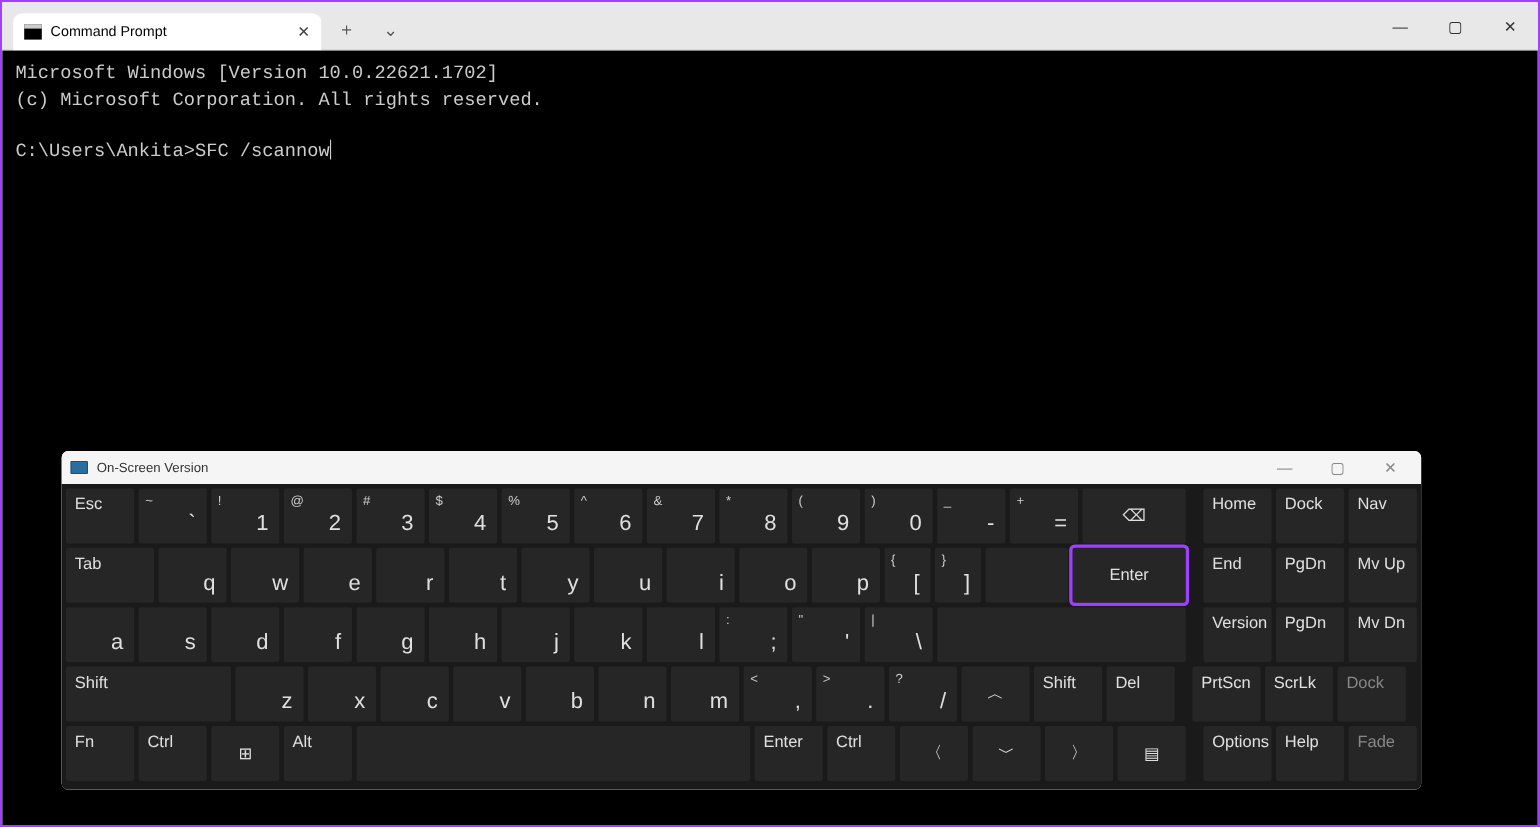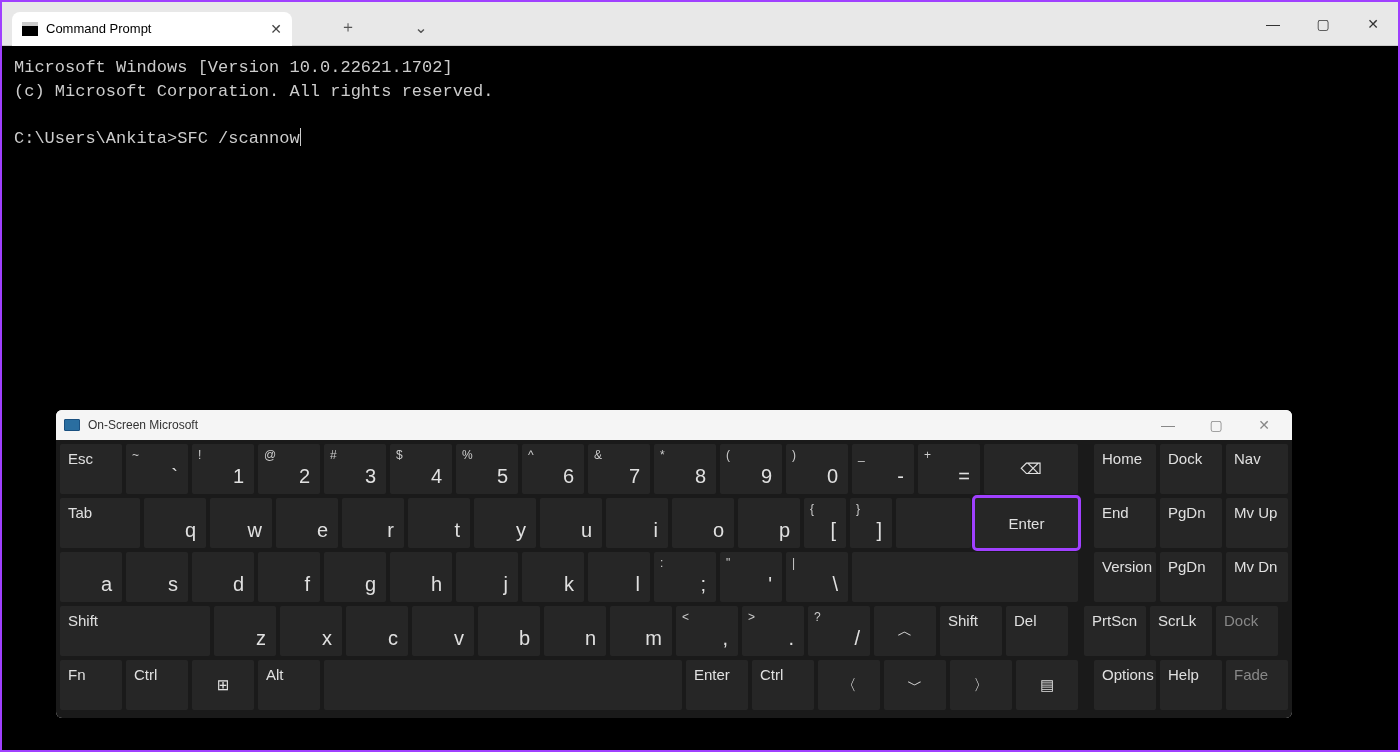--- a/index.html
+++ b/index.html
@@ -12,21 +12,20 @@
   overflow: hidden;
   position: relative;
 }
 
 .titlebar {
   height: 44px;
   background: #e8e8e8;
   display: flex;
   align-items: center;
   border-bottom: 1px solid #ccc;
-  gap: 33px;
 }
 .tab {
   display: flex;
   align-items: center;
   background: #fff;
   height: 34px;
   margin-top: 10px;
   margin-left: 10px;
   border-radius: 8px 8px 0 0;
   padding: 0 10px;
@@ -151,21 +150,21 @@
 
 <div class="terminal"><span>Microsoft Windows [Version 10.0.22621.1702]</span>
 <span>(c) Microsoft Corporation. All rights reserved.</span>
 
 <span>C:\Users\Ankita&gt;</span><span>SFC /scannow</span><span class="cursor"></span>
 </div>
 
 <div class="osk">
   <div class="osk-titlebar">
     <div class="osk-icon"></div>
-    <span>On-Screen Microsoft</span>
+    <span>On-Screen Version</span>
     <div class="osk-tb-spacer"></div>
     <div class="osk-tb-btn">—</div>
     <div class="osk-tb-btn">▢</div>
     <div class="osk-tb-btn">✕</div>
   </div>
   <div class="osk-body">
 
     <div class="krow">
       <div class="key" style="width:62px">
           <span class="lbl">Esc</span>

